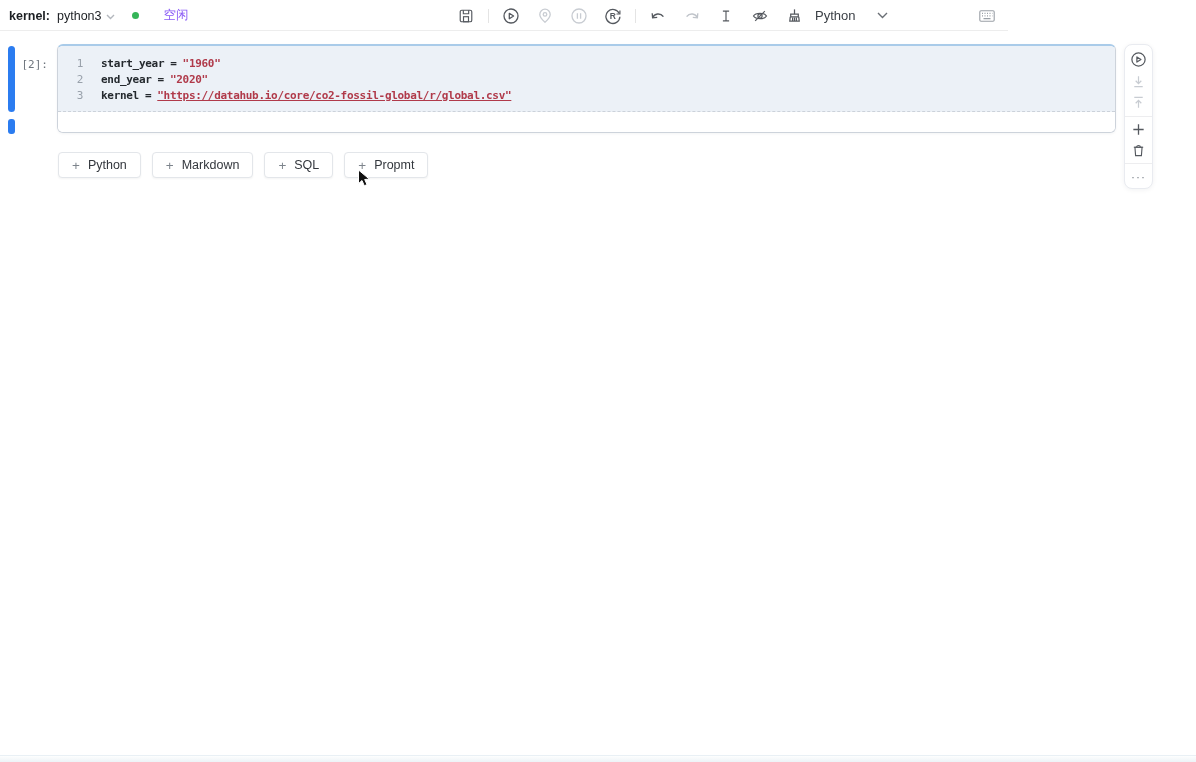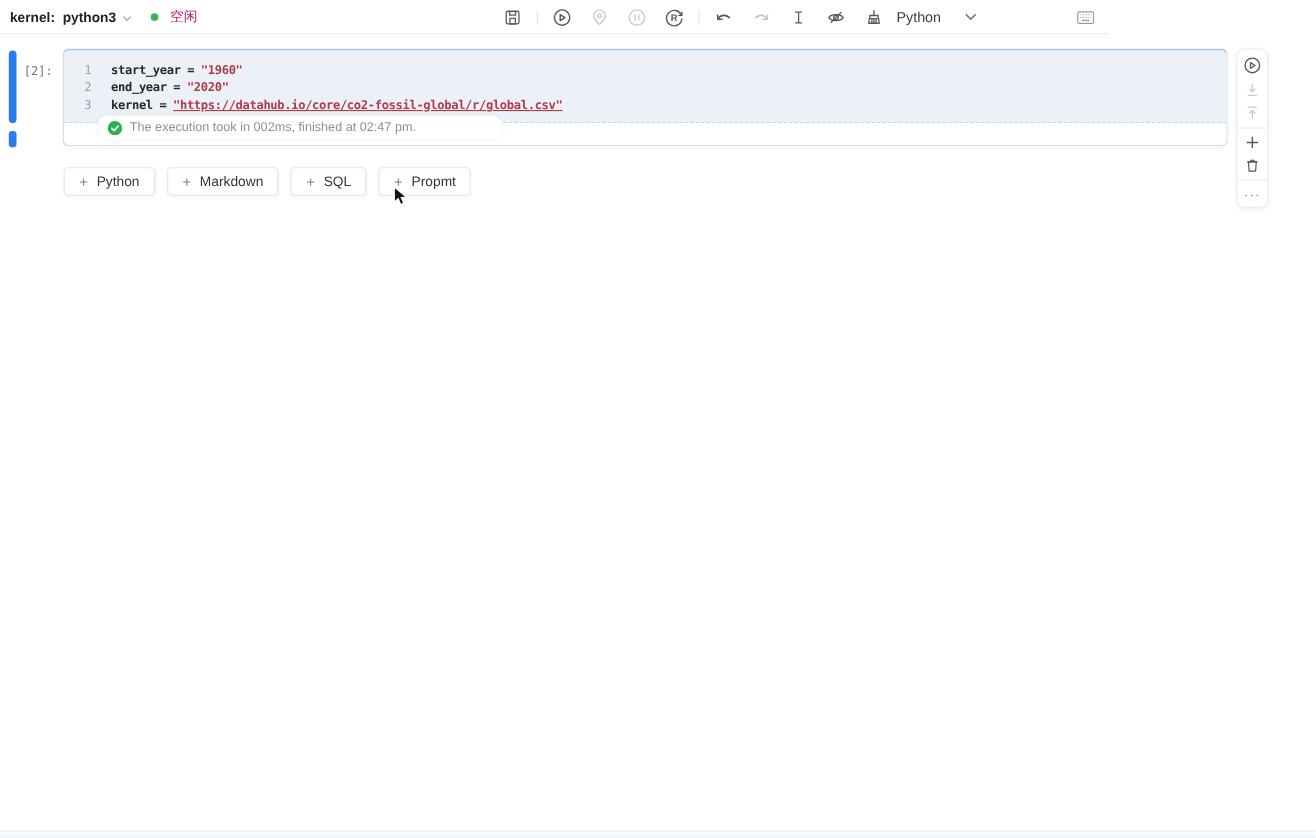--- a/index.html
+++ b/index.html
@@ -6,24 +6,24 @@
   html,body { width:1196px; height:762px; background:#fff; overflow:hidden;
     font-family:"Liberation Sans", sans-serif; }
   .icon-btn svg { display:block; }
 
   
   .topbar { position:absolute; left:0; top:0; width:1008px; height:31px;
     background:#fff; border-bottom:1px solid #ededed; }
   .kernel-group { position:absolute; left:9px; top:0; height:31px;
     display:flex; align-items:center; font-size:12.5px; color:#1c1f23; }
   .kernel-label { font-weight:bold; }
-  .kernel-name { margin-left:7px;font-weight:bold; }
+  .kernel-name { margin-left:7px; }
   .kernel-chevron { margin-left:5px; }
   .status-dot { width:7px; height:7px; border-radius:50%; background:#35b558; margin-left:17px; }
-  .kernel-status { margin-left:11px; color:#be185d; }
+  .kernel-status { margin-left:24px; color:#8b5cf6; }
 
   .center-icons { position:absolute; left:449px; top:0; height:31px;
     display:flex; align-items:center; }
   .icon-btn { width:20px; height:31px; display:flex; align-items:center;
     justify-content:center; margin:0 7px; cursor:pointer; }
   .tsep { width:1px; height:14px; background:#e4e4e4; margin:0 5px; }
 
   .lang-select { position:absolute; left:806px; top:0; width:86px; height:31px;
     display:flex; align-items:center; justify-content:space-between;
     padding:0 4px 0 9px; font-size:13px; color:#3a3f45; cursor:pointer; }
@@ -191,27 +191,20 @@
       <span class="lnum">1</span><span class="tok-var">start_year</span><span class="tok-op">=</span><span class="tok-str">"1960"</span>
     </div>
     <div class="code-line">
       <span class="lnum">2</span><span class="tok-var">end_year</span><span class="tok-op">=</span><span class="tok-str">"2020"</span>
     </div>
     <div class="code-line">
       <span class="lnum">3</span><span class="tok-var">kernel</span><span class="tok-op">=</span><span class="tok-str tok-link">"https://datahub.io/core/co2-fossil-global/r/global.csv"</span>
     </div>
   </div>
   <div class="cell-footer"></div>
-  <div class="exec-tooltip">
-    <svg width="13" height="13" viewBox="0 0 13 13">
-      <circle cx="6.5" cy="6.5" r="6.5" fill="#26b24e"></circle>
-      <polyline points="3.6,6.7 5.7,8.8 9.4,4.6" fill="none" stroke="#fff" stroke-width="1.5" stroke-linecap="round" stroke-linejoin="round"></polyline>
-    </svg>
-    <span class="exec-text">The execution took in 002ms, finished at 02:47 pm.</span>
-  </div>
 </div>
 
 <div class="add-row">
   <div class="add-btn">
     <span class="add-plus">+</span>
     <span>Python</span>
   </div>
   <div class="add-btn">
     <span class="add-plus">+</span>
     <span>Markdown</span>

